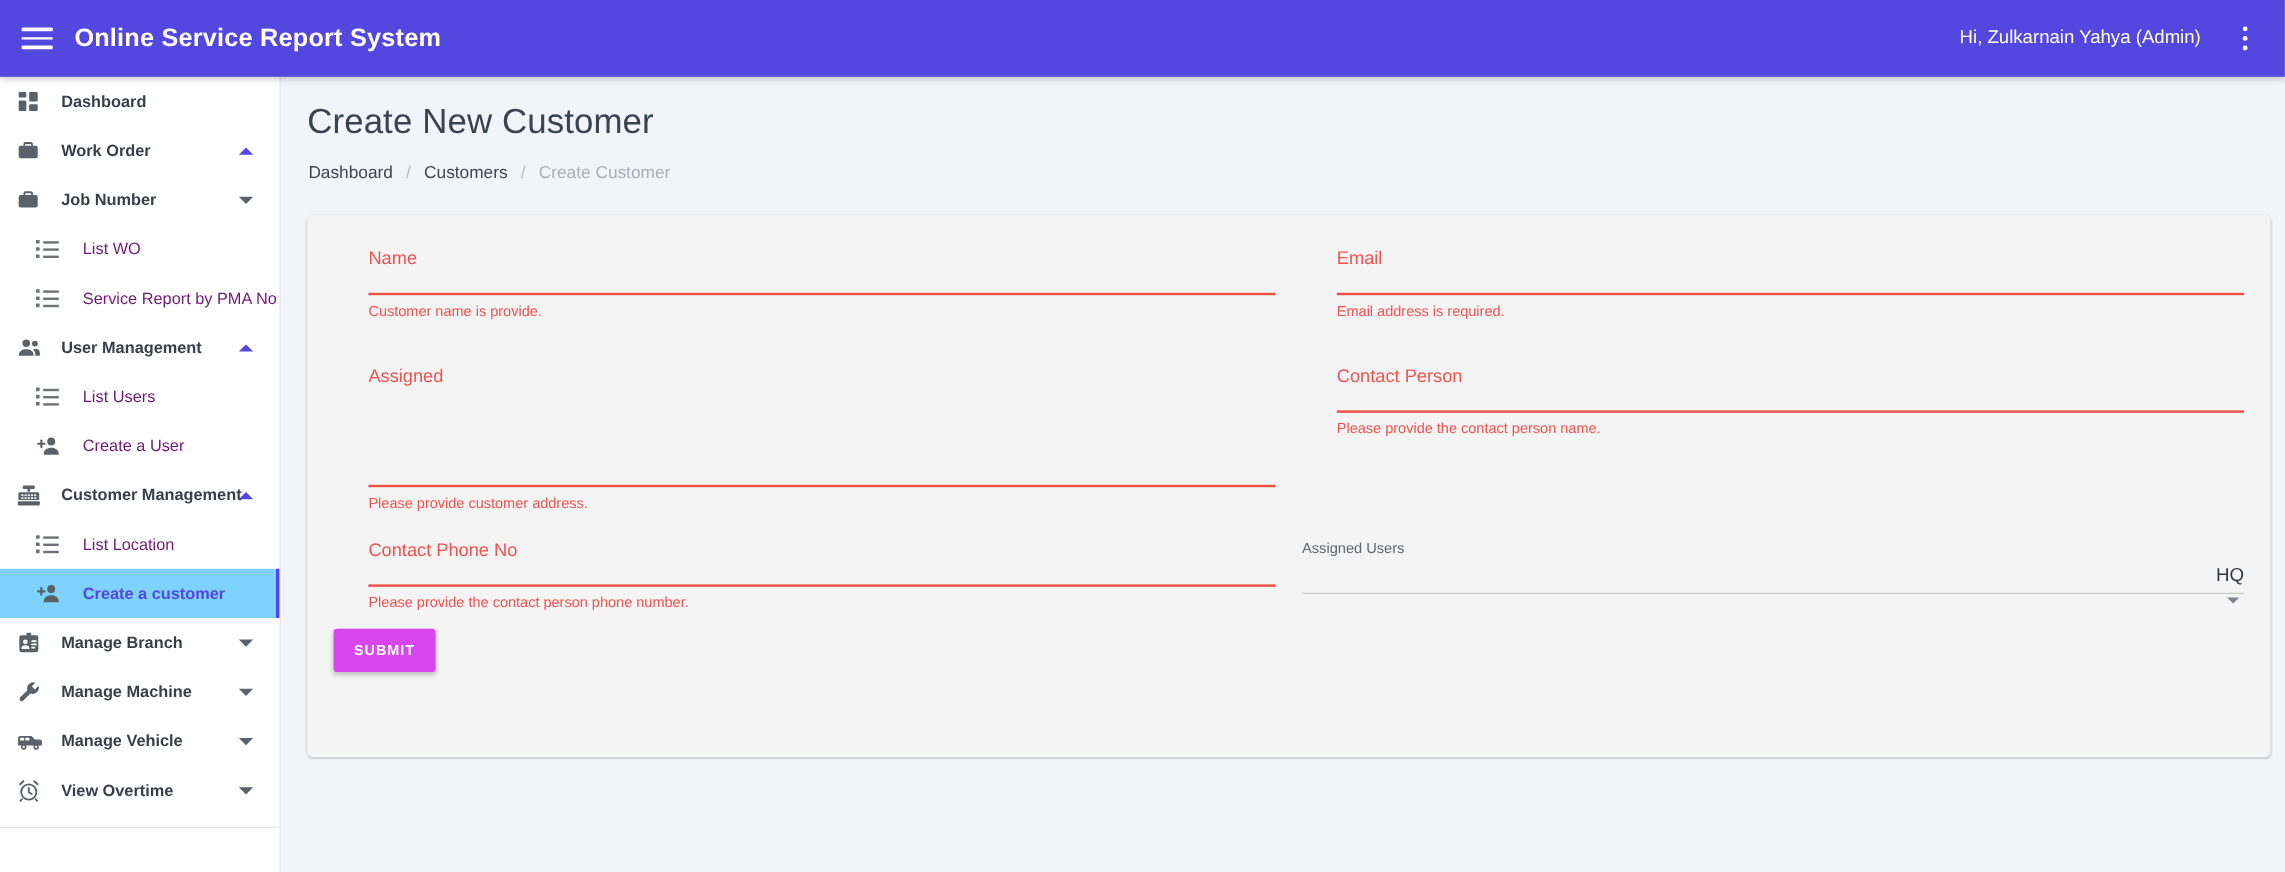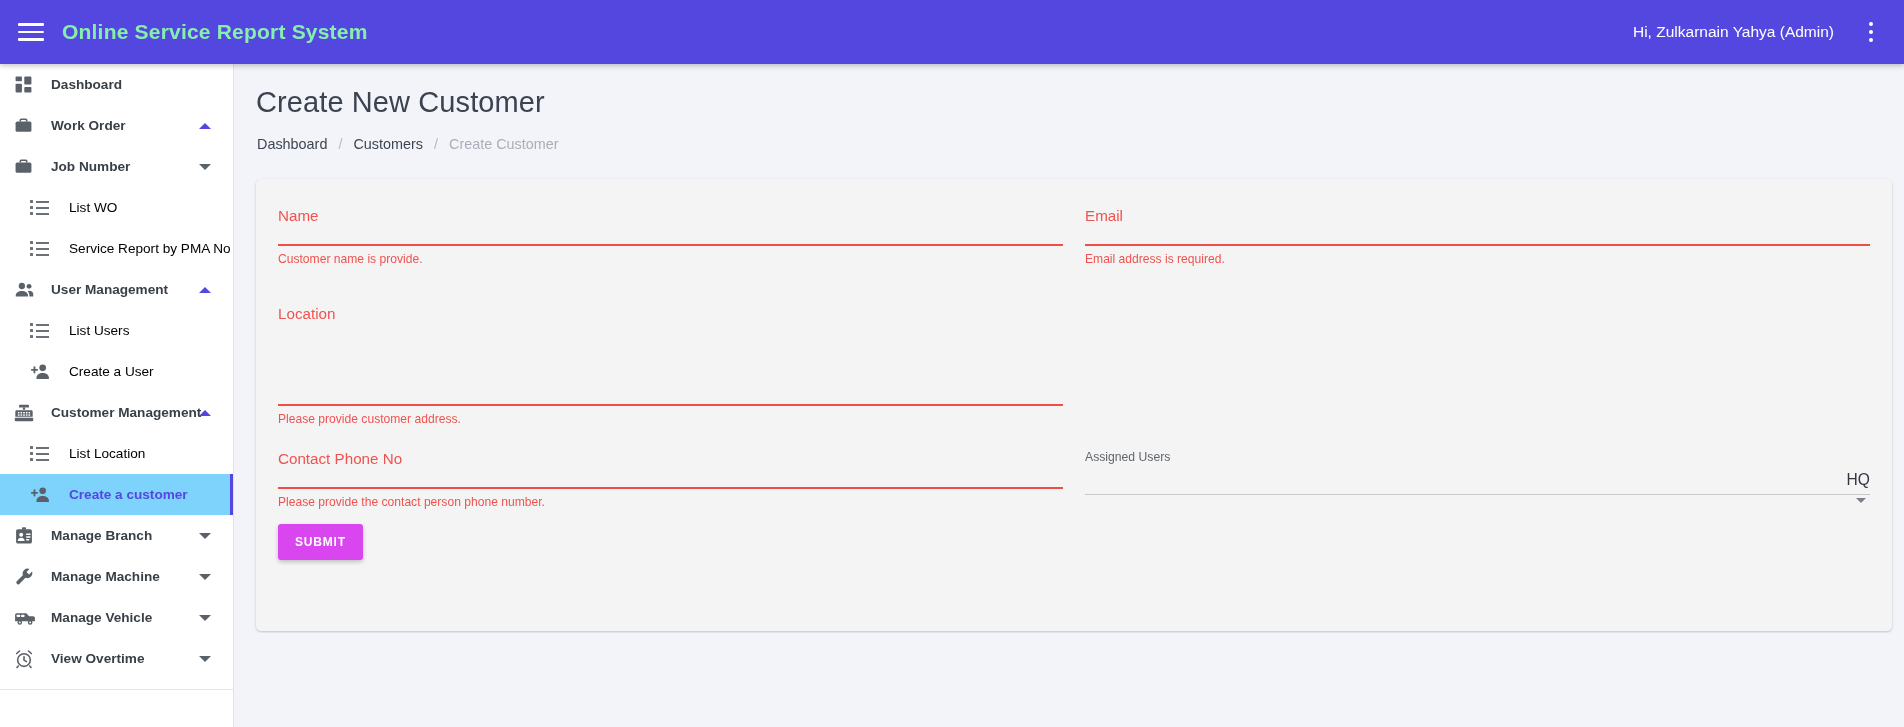--- a/index.html
+++ b/index.html
@@ -21,21 +21,21 @@
     box-shadow: 0 2px 5px rgba(0,0,0,.22);
     z-index: 20;
   }
   #hamburger {
     width: 26px; height: 26px; cursor: pointer;
     display: flex; flex-direction: column; justify-content: center; gap: 5px;
     margin-right: 18px;
   }
   #hamburger i { display:block; height: 2.6px; background: #fff; border-radius: 1px; }
   .appbar-title {
-    color: #86efac; font-size: 21px; font-weight: bold; letter-spacing: .2px;
+    color: #ffffff; font-size: 21px; font-weight: bold; letter-spacing: .2px;
     white-space: nowrap;
     text-align: center;
   }
   .appbar-spacer { flex: 1 1 auto; }
   .appbar-user { color: #fff; font-size: 15.5px; white-space: nowrap; margin-right: 26px; }
   #kebab { width: 22px; height: 30px; display:flex; flex-direction:column;
            align-items:center; justify-content:center; gap:4px; cursor:pointer; }
   #kebab i { width: 4px; height: 4px; background:#fff; border-radius:50%; display:block; }
 
   
@@ -60,21 +60,21 @@
     width: 26px; min-width: 26px; height: 22px;
     display: flex; align-items: center; justify-content: flex-start;
     color: #5b6168;
   }
   .nav-item .nicon svg { display:block; }
   .nav-item .nlabel {
     font-size: 13.6px; margin-left: 11px; white-space: nowrap;
     color: #3c434b;
   }
   .nav-item.parent .nlabel { font-weight: bold; color: #383f47; }
-  .nav-item.sub .nlabel { font-weight: normal; color: #000000; margin-left: 13px; }
+  .nav-item.sub .nlabel { font-weight: normal; color: #701a75; margin-left: 13px; }
   .caret { position: absolute; right: 22px; width: 0; height: 0; }
   .caret.down { border-left: 6px solid transparent; border-right: 6px solid transparent;
                 border-top: 6px solid #5b6168; }
   .caret.up   { border-left: 6px solid transparent; border-right: 6px solid transparent;
                 border-bottom: 6px solid #5447e0; }
   .nav-item.active { background: #7dd3fc; }
   .nav-item.active::after {
     content: ""; position: absolute; right: 0; top: 0; bottom: 0;
     width: 3px; background: #5447e0;
   }
@@ -117,21 +117,21 @@
     border-radius: 5px;
     box-shadow: 0 1px 3px rgba(0,0,0,.13), 0 1px 2px rgba(0,0,0,.08);
     padding: 28px 22px 0 22px;
   }
   .form-grid {
     display: grid;
     grid-template-columns: 1fr 1fr;
     column-gap: 22px;
   }
 
-  .field { position: relative; padding-bottom: 4px; }
+  .field { position: relative; padding-bottom: 4px; margin-left: 29px; }
   .field .flabel {
     font-size: 15.2px; color: #ef5350; display: block; margin-bottom: 4px;
   }
   .field .fline {
     height: 2px; background: #ef4e45; width: 100%;
   }
   .field .fhint {
     font-size: 12.1px; color: #ef5350; margin-top: 6px; display: block;
     line-height: 1.2;
   }
@@ -439,26 +439,32 @@
         <div class="fline"></div>
         <span class="fhint">Email address is required.</span>
       </div>
 
     </div>
 
     
     <div class="form-grid row2">
 
       <div class="field">
-        <label class="flabel">Location</label>
+        <label class="flabel">Assigned</label>
         <div class="fbox tall"></div>
         <div class="fline"></div>
         <span class="fhint">Please provide customer address.</span>
       </div>
 
+      <div class="field">
+        <label class="flabel">Contact Person</label>
+        <div class="fbox"></div>
+        <div class="fline"></div>
+        <span class="fhint">Please provide the contact person name.</span>
+      </div>
 
     </div>
 
     
     <div class="form-grid">
 
       <div class="field">
         <label class="flabel">Contact Phone No</label>
         <div class="fbox"></div>
         <div class="fline"></div>

